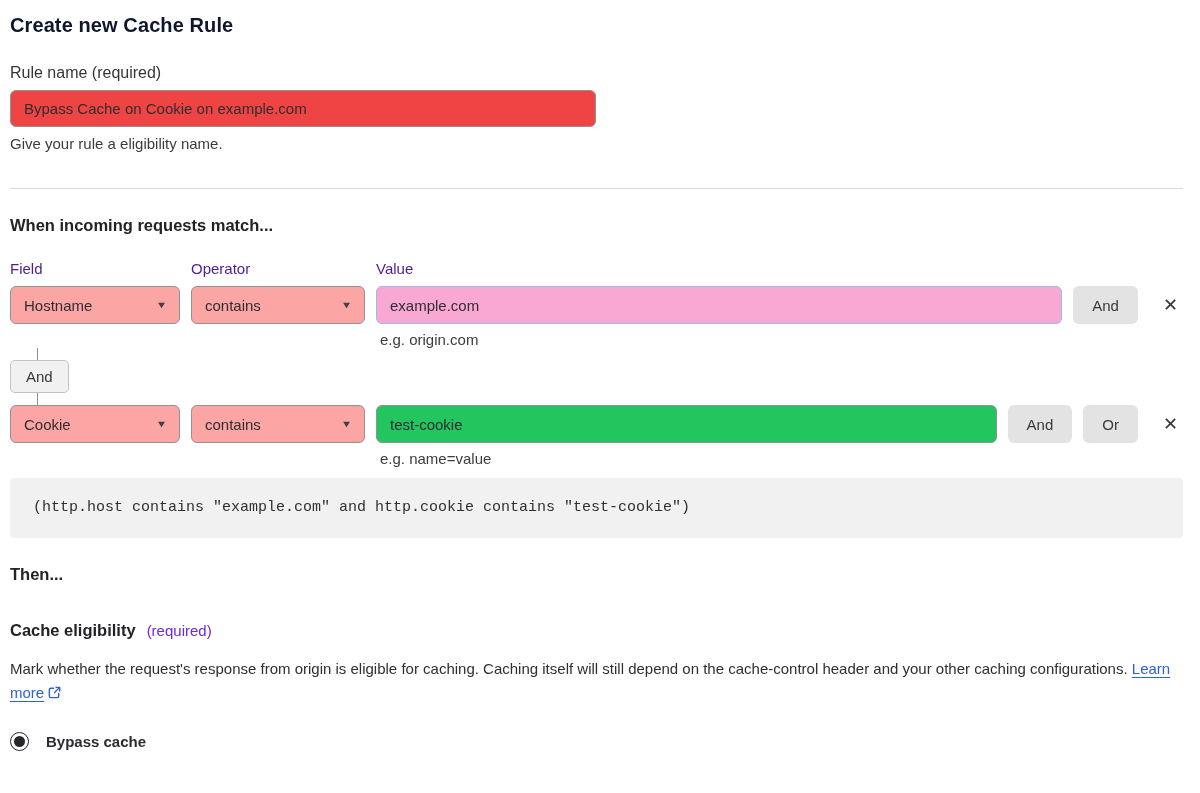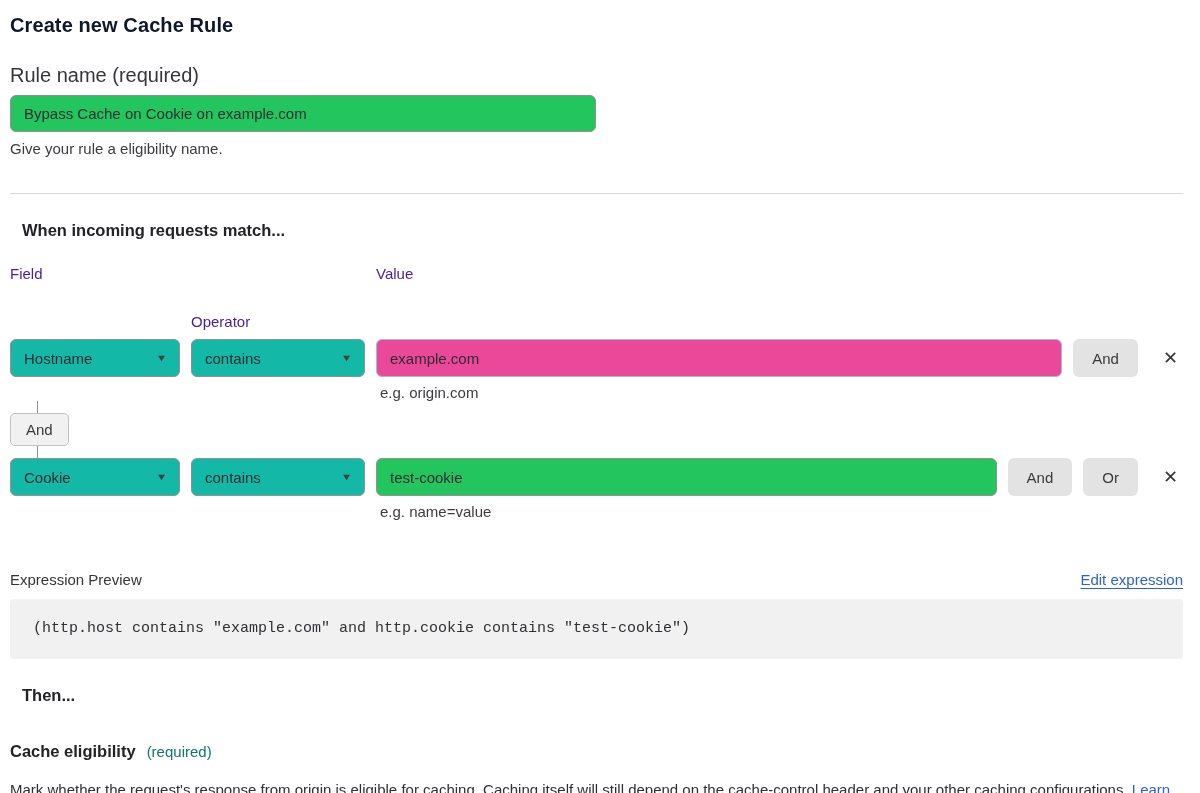--- a/index.html
+++ b/index.html
@@ -12,60 +12,60 @@
   .page { width: 1200px; padding: 12px 17px 40px 10px; }
 
   .page-title {
     font-size: 20px;
     font-weight: 700;
     color: #0f172a;
     margin: 2px 0 27px 0;
     letter-spacing: .1px;
   }
 
-  .field-label { font-size: 20px; color: #36363a; margin-bottom: 8px; }
+  .field-label { font-size: 16px; color: #36363a; margin-bottom: 8px; }
 
   .text-input {
     display: block;
     width: 586px;
     height: 37px;
     border: 1px solid #929292;
     border-radius: 6px;
     padding: 0 13px;
     font-size: 15px;
     color: #2e2e32;
     font-family: inherit;
-    background: #22c55e;
+    background: #ef4444;
     outline: none;
   }
 
   .help-text { font-size: 15px; color: #3c3c40; margin-top: 8px; }
 
   .divider { border: none; border-top: 1px solid #d9d9d9; margin: 36px 0 0 0; }
 
   .section-heading {
     font-size: 16.5px;
     font-weight: 700;
     color: #232327;
-    margin: 27px 0 0 12px;
+    margin: 27px 0 0 0;
   }
 
   .cols-header { display: flex; gap: 11px; margin-top: 25px; font-size: 15px; color: #4c1d95; }
   .col-field { width: 170px; }
-  .col-operator { width: 174px; margin-top: 48px; }
+  .col-operator { width: 174px; }
   .col-value { flex: 1; }
 
   .cond-row { display: flex; gap: 11px; margin-top: 9px; align-items: center; }
 
   .select-box {
     width: 170px;
     height: 38px;
     border: 1px solid #929292;
     border-radius: 6px;
-    background: #14b8a6;
+    background: #fca5a5;
     display: flex;
     align-items: center;
     justify-content: space-between;
     padding: 0 13px;
     font-size: 15px;
     color: #2e2e32;
     cursor: pointer;
     flex: 0 0 auto;
   }
   .select-box.operator { width: 174px; }
@@ -77,21 +77,21 @@
     height: 38px;
     border: 1px solid #929292;
     border-radius: 6px;
     padding: 0 13px;
     font-size: 15px;
     color: #2e2e32;
     font-family: inherit;
     background: #22c55e;
     outline: none;
   }
-  .value-input.highlighted { background: #ec4899; border-color: #9db9e4; }
+  .value-input.highlighted { background: #f9a8d4; border-color: #9db9e4; }
 
   .gray-btn {
     flex: 0 0 auto;
     height: 38px;
     padding: 0 19px;
     background: #e3e3e3;
     border: none;
     border-radius: 6px;
     font-size: 15px;
     color: #3a3a3e;
@@ -157,21 +157,21 @@
     border-radius: 4px;
     padding: 21px 23px 22px 23px;
     font-family: "Liberation Mono", "DejaVu Sans Mono", monospace;
     font-size: 15px;
     color: #303034;
     white-space: pre;
   }
 
   .then-heading { margin-top: 27px; }
   .elig-header { display: flex; align-items: baseline; gap: 11px; margin-top: 37px; }
-  .required-tag { font-size: 15px; font-weight: 400; color: #0f766e; }
+  .required-tag { font-size: 15px; font-weight: 400; color: #6d28d9; }
 
   .description {
     margin-top: 17px;
     font-size: 15px;
     line-height: 24px;
     color: #2f2f33;
     max-width: 1166px;
   }
   .ext-icon { display: inline-block; vertical-align: -2px; margin-left: 3px; }
 
@@ -255,24 +255,20 @@
       <span>contains</span>
       <span class="caret">▼</span>
     </div>
     <input class="value-input" type="text" value="test-cookie" style="">
     <button class="gray-btn">And</button>
     <button class="gray-btn">Or</button>
     <button class="remove-btn">✕</button>
   </div>
   <div class="hint-row">e.g. name=value</div>
 
-  <div class="expr-header">
-    <span>Expression Preview</span>
-    <a class="link">Edit expression</a>
-  </div>
   <div class="code-block">(http.host contains "example.com" and http.cookie contains "test-cookie")</div>
 
   <h2 class="section-heading then-heading">Then...</h2>
 
   <div class="elig-header">
     <h2 class="section-heading" style="margin:0;">Cache eligibility</h2>
     <span class="required-tag">(required)</span>
   </div>
 
   <div class="description">

